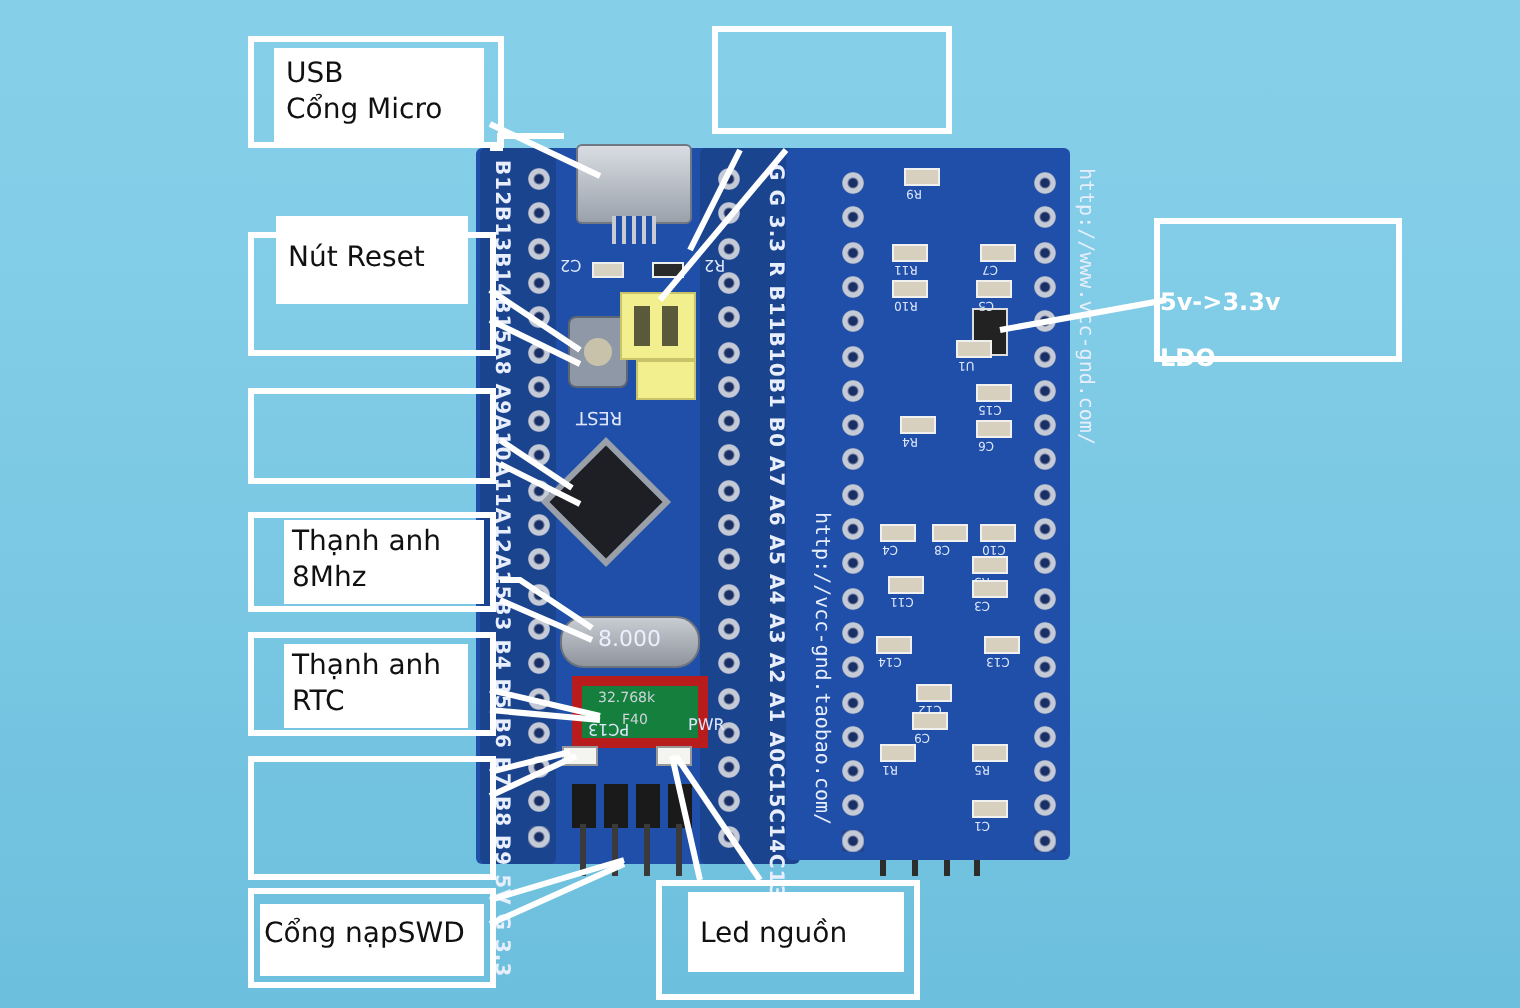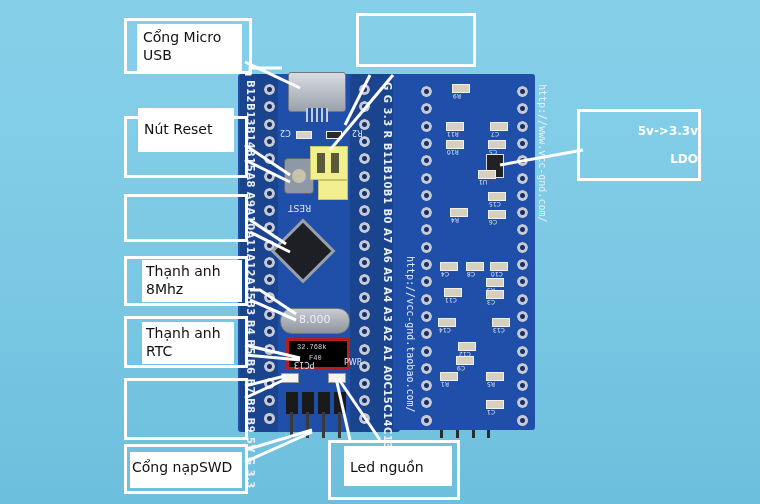--- a/index.html
+++ b/index.html
@@ -14,21 +14,21 @@
   
   .callout-frame {
     position: absolute; box-sizing: border-box;
     border: 3px solid #ffffff;
   }
   .callout-inner {
     position: absolute; background: #ffffff; color: #111;
     font-size: 14px; line-height: 18px; padding: 4px 6px;
     box-sizing: border-box;
   }
-  .ldo-text { position: absolute; color: #ffffff; font-weight: bold; font-size: 12px; text-align: right; width: 100%; }
+  .ldo-text { position: absolute; color: #ffffff; font-weight: bold; font-size: 12px; text-align: left; width: 100%; margin-top: 20px; }
 
   
   .pcb { position: absolute; background: #1f4fa8; border-radius: 3px; }
   .pcb-dark { background: #1b448f; }
   .pin-label {
     position: absolute; color: #e8eefc; font-size: 10px; font-weight: bold;
     white-space: nowrap; transform-origin: 0 0;
     font-family: "DejaVu Sans", sans-serif; letter-spacing: 0.5px;
   }
   .url-label {
@@ -121,21 +121,21 @@
     <div style="position:absolute;left:20px;top:6px;width:8px;height:20px;background:#5a5a3a;"></div>
   </div>
   <div style="position:absolute;left:318px;top:180px;width:28px;height:18px;background:#f2f08e;border:1px solid #c9c46a;"></div>
 
   <div style="position:absolute;left:283px;top:231px;width:40px;height:40px;background:#1e1f24;transform:rotate(45deg);box-shadow:0 0 0 3px #9aa0aa;"></div>
 
   <div style="position:absolute;left:280px;top:308px;width:68px;height:24px;background:linear-gradient(#c8ccd3,#8f959d);border-radius:12px;border:1px solid #6e747d;">
     <span style="position:absolute;left:18px;top:4px;font-size:11px;color:#eef;">8.000</span>
   </div>
 
-  <div style="position:absolute;left:286px;top:338px;width:58px;height:26px;background:#000000;border:3px solid #b91c1c;font-family:Liberation Mono, monospace;">
+  <div style="position:absolute;left:286px;top:338px;width:58px;height:26px;background:#15803d;border:5px solid #b91c1c;">
     <span style="position:absolute;left:8px;top:2px;font-size:7px;color:#cfd3da;">32.768k</span>
     <span style="position:absolute;left:20px;top:13px;font-size:7px;color:#cfd3da;">F40</span>
   </div>
   <div class="silk" style="left:294px;top:360px;transform:rotate(180deg);">PC13</div>
   <div class="silk" style="left:344px;top:358px;">PWR</div>
 
   <div style="position:absolute;left:281px;top:373px;width:16px;height:8px;background:#f4f4f0;border:1px solid #999;"></div>
   <div style="position:absolute;left:328px;top:373px;width:16px;height:8px;background:#f4f4f0;border:1px solid #999;"></div>
 
   <div id="swd-pins">
@@ -279,22 +279,22 @@
 
       <polyline points="350,440 336,378"></polyline>
       <polyline points="380,440 338,378"></polyline>
 
       <polyline points="583,150 500,165"></polyline>
     </g>
   </svg>
 
   <div class="callout-frame" style="left:124px;top:18px;width:128px;height:56px;"></div>
   <div class="callout-inner" style="left:137px;top:24px;width:105px;height:48px;">
+    <div>USB</div>
     <div>Cổng Micro</div>
-    <div>USB</div>
   </div>
 
   <div class="callout-frame" style="left:356px;top:13px;width:120px;height:54px;"></div>
 
   <div class="callout-frame" style="left:124px;top:116px;width:124px;height:62px;"></div>
   <div class="callout-inner" style="left:138px;top:108px;width:96px;height:44px;padding-top:12px;">
     <div>Nút Reset</div>
   </div>
 
   <div class="callout-frame" style="left:124px;top:194px;width:124px;height:48px;"></div>

